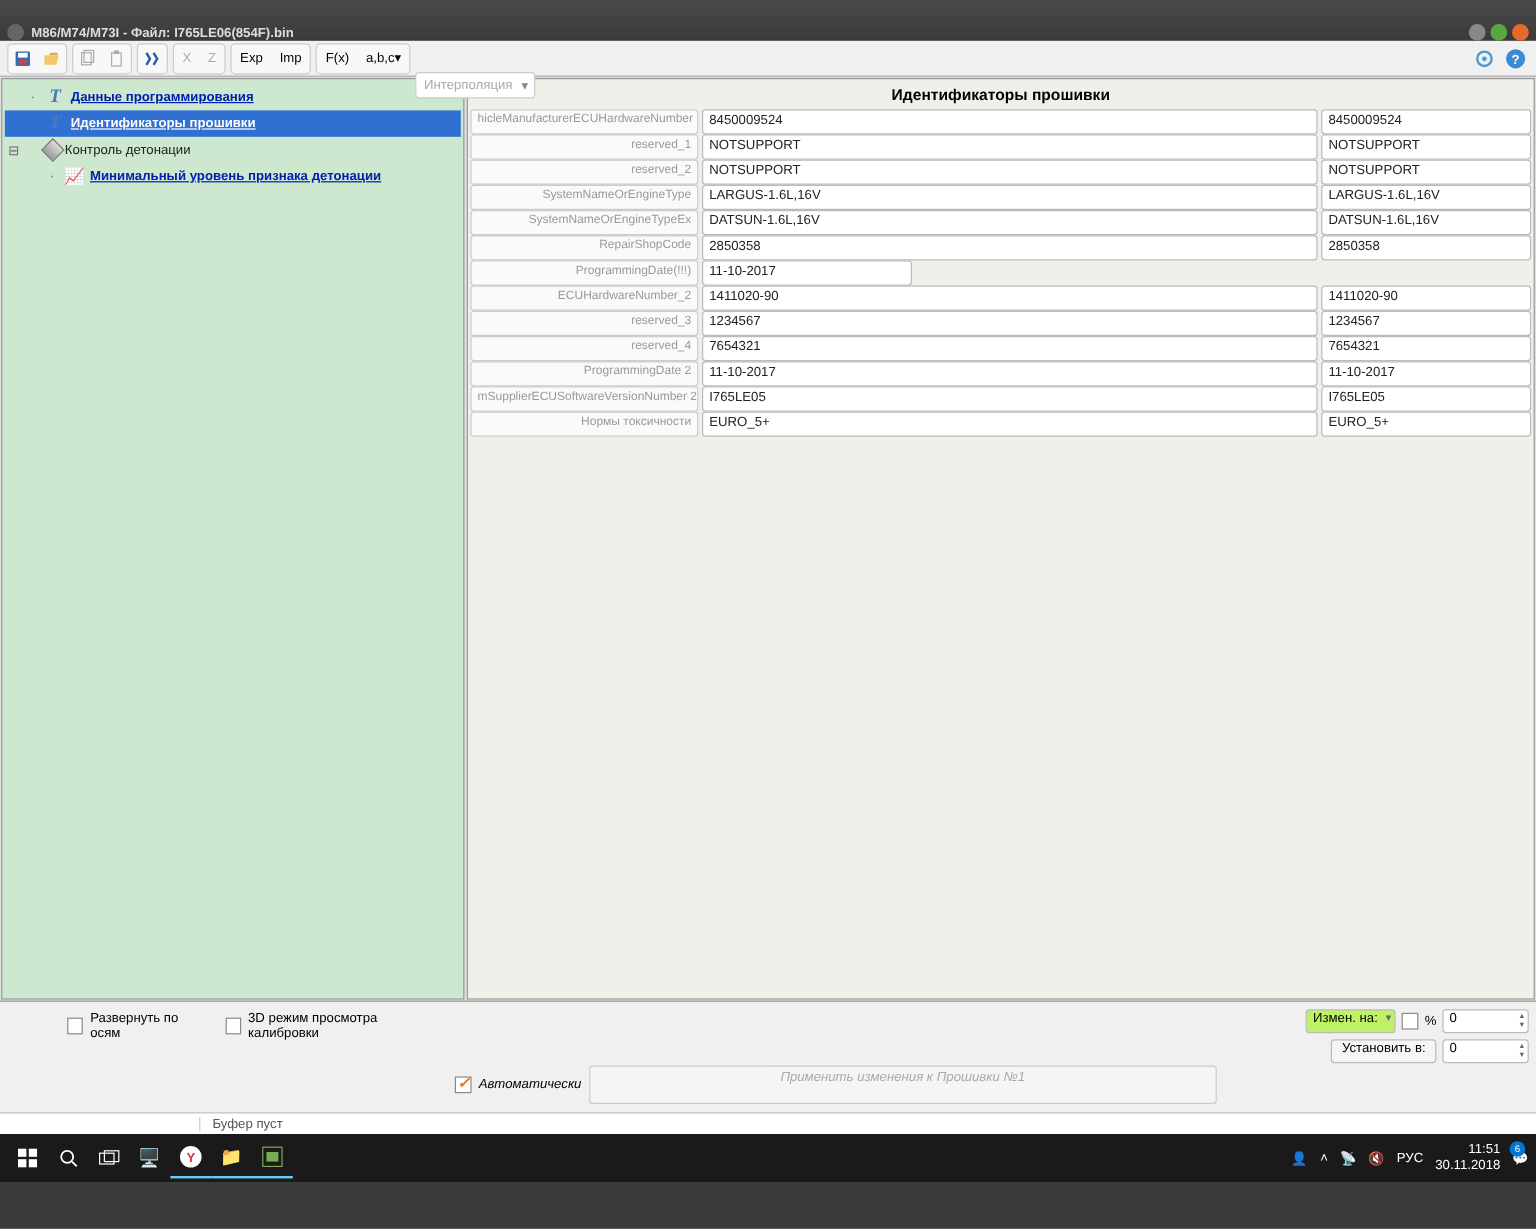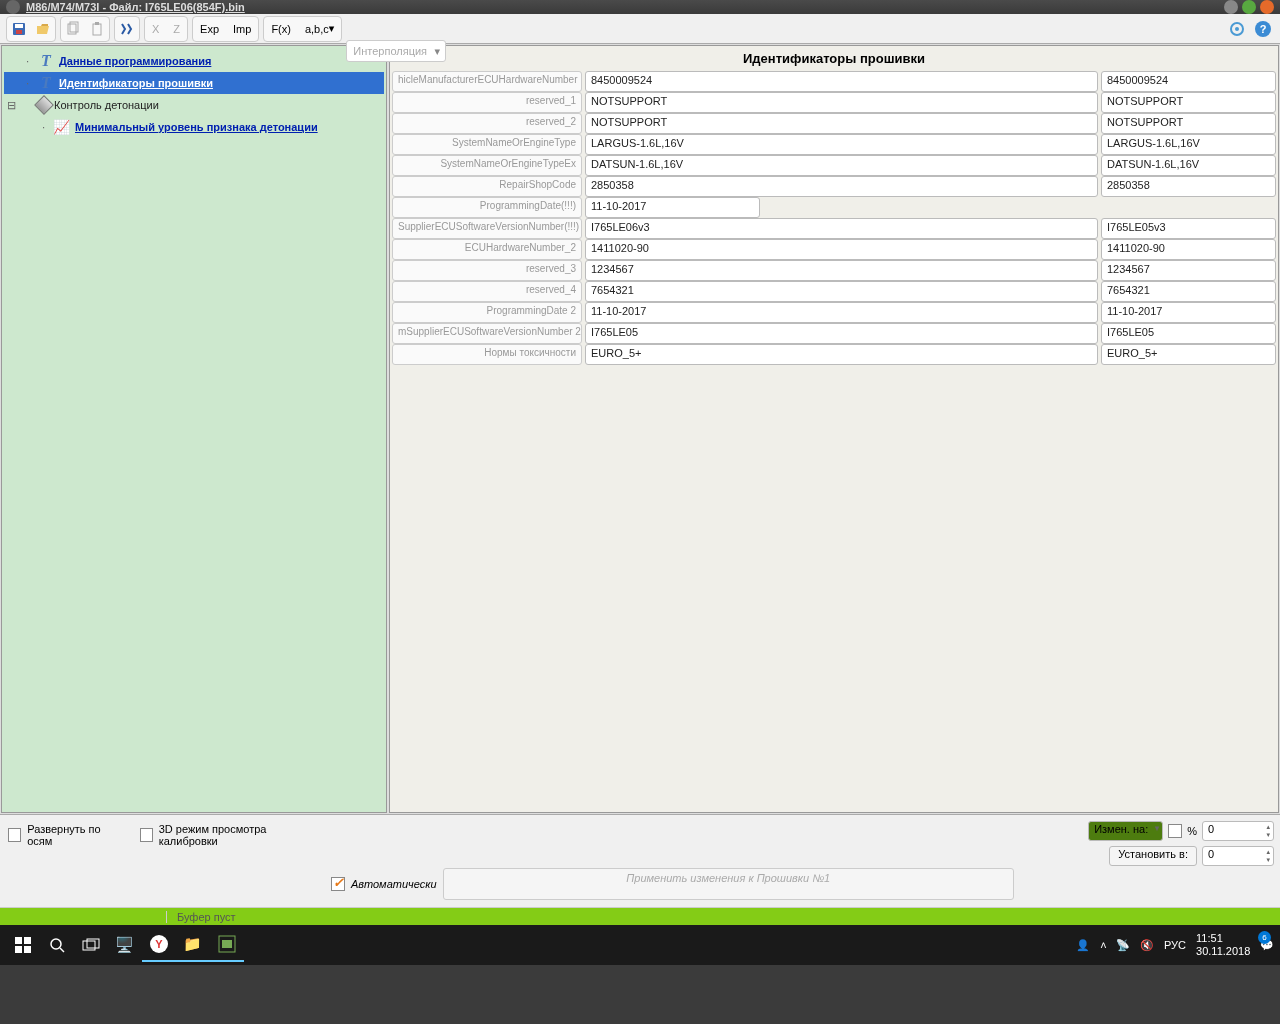--- a/index.html
+++ b/index.html
@@ -1,17 +1,17 @@
 <!DOCTYPE html>
 <html><head>
 <meta charset="utf-8">
 <style>
 *{box-sizing:border-box;margin:0;padding:0;font-family:Tahoma,Arial,sans-serif;font-size:11px;}
 body{background:#3b3b3b;width:1280px;height:1024px;overflow:hidden;}
-.titlebar{background:linear-gradient(#4a4a4a,#3a3a3a);height:14px;display:flex;align-items:center;padding:0 6px;color:#ddd;text-decoration:underline;}
+.titlebar{background:linear-gradient(#4a4a4a,#3a3a3a);height:34px;display:flex;align-items:flex-end;padding:0 6px;color:#ddd;}
 .titlebar .icon{width:14px;height:14px;border-radius:50%;background:#666;margin-right:6px;}
 .titlebar .title{font-weight:bold;flex:1;}
 .titlebar .wbtns{display:flex;gap:4px;}
 .titlebar .wbtn{width:14px;height:14px;border-radius:50%;}
 .min{background:#888;}
 .max{background:#58a840;}
 .close{background:#e56a2a;}
 .toolbar{background:#f0f0f0;height:30px;display:flex;align-items:center;padding:0 6px;gap:4px;border-bottom:1px solid #aaa;}
 .tbgrp{display:flex;gap:2px;border:1px solid #ccc;border-radius:4px;padding:1px;background:#f8f8f8;}
 .tbtn{width:22px;height:22px;display:flex;align-items:center;justify-content:center;border-radius:3px;cursor:pointer;}
@@ -34,44 +34,44 @@
 .ticon.T{font-family:serif;font-weight:bold;font-size:16px;font-style:italic;color:#4a7abf;}
 .ticon.diamond{transform:rotate(45deg);width:14px;height:14px;background:linear-gradient(#ddd,#999);border:1px solid #777;}
 .ticon.graph{font-size:14px;}
 .content{flex:1;background:#f0efe9;border:1px solid #999;margin:1px;padding:2px;overflow:auto;}
 .chead{text-align:center;font-weight:bold;font-size:13px;padding:3px 0 5px;}
 .rows{display:flex;flex-direction:column;gap:0px;}
 .row{display:flex;gap:3px;height:21px;}
 .row .lab{width:190px;border:1px solid #ccc;border-radius:3px;background:#fafafa;text-align:right;padding:2px 5px;color:#999;font-size:10px;white-space:nowrap;overflow:hidden;}
 .row .val{flex:1;border:1px solid #bbb;border-radius:3px;background:#fff;padding:2px 5px;color:#222;}
 .row .val2{width:175px;border:1px solid #bbb;border-radius:3px;background:#fff;padding:2px 5px;color:#222;}
-.botpanel{background:#f0f0f0;height:93px;border-top:1px solid #aaa;display:flex;}
+.botpanel{background:#f0f0f0;height:93px;border-top:1px solid #aaa;display:flex;padding-left:48px;}
 .bleft{width:325px;padding:8px;}
 .chkrow{display:flex;align-items:center;gap:6px;margin-bottom:10px;}
 .chk{width:14px;height:14px;border:1px solid #888;background:#fff;}
 .chk.on{background:#fff;}
 .chk.on:after{content:"✓";color:#e67817;font-weight:bold;display:block;margin-top:-3px;margin-left:1px;font-size:13px;}
 .regrow{display:flex;align-items:center;gap:6px;}
 .spin{border:1px solid #bbb;border-radius:3px;background:#fff;height:22px;width:195px;position:relative;}
 .spin:after{content:"▴\A▾";white-space:pre;position:absolute;right:3px;top:0;font-size:7px;line-height:9px;color:#666;}
 .bmid{flex:1;display:flex;flex-direction:column;justify-content:flex-end;padding:6px;}
 .autorow{display:flex;align-items:center;gap:6px;margin-bottom:1px;font-style:italic;}
 .applybtn{flex:1;height:32px;border:1px solid #ccc;border-radius:3px;background:#f5f5f5;color:#aaa;text-align:center;padding-top:3px;}
 .bright{width:260px;padding:6px;}
 .ctrlrow{display:flex;align-items:center;gap:5px;margin-bottom:5px;justify-content:flex-end;}
-.minicombo{border:1px solid #bbb;border-radius:3px;background:#4d7c0f;height:20px;padding:1px 14px 0 5px;position:relative;}
+.minicombo{border:1px solid #bbb;border-radius:3px;background:#bef264;height:20px;padding:1px 14px 0 5px;position:relative;}
 .minicombo:after{content:"▾";position:absolute;right:3px;color:#666;font-size:9px;}
 .numbox{border:1px solid #bbb;border-radius:3px;background:#fff;height:20px;width:72px;padding:1px 5px;position:relative;}
 .numbox:after{content:"▴\A▾";white-space:pre;position:absolute;right:3px;top:1px;font-size:7px;line-height:8px;color:#666;}
 .btn2{border:1px solid #bbb;border-radius:3px;background:#f5f5f5;height:20px;padding:1px 8px;}
-.status{background:#84cc16;height:18px;border-top:1px solid #ccc;display:flex;align-items:center;padding:0 6px;}
+.status{background:#ffffff;height:18px;border-top:1px solid #ccc;display:flex;align-items:center;padding:0 6px;}
 .status .seg{border-left:1px solid #ccc;padding:0 10px;color:#555;margin-left:160px;}
 .taskbar{background:#1a1a1a;height:40px;display:flex;align-items:center;padding:0 6px;color:#fff;}
 .taskbar .tray{margin-left:auto;display:flex;align-items:center;gap:10px;font-size:10px;}
-.taskbar .clock{text-align:left;line-height:13px;}
+.taskbar .clock{text-align:right;line-height:13px;}
 .tskbtn{width:34px;height:34px;display:flex;align-items:center;justify-content:center;font-size:15px;}
 .tskbtn.active{border-bottom:2px solid #6cf;}
 svg{display:block;}
 .notifbadge{position:absolute;right:3px;bottom:14px;background:#0078d7;color:#fff;border-radius:50%;width:13px;height:13px;font-size:8px;text-align:center;line-height:13px;}
 </style>
 </head>
 <body>
 
 <div class="titlebar">
   <div class="icon"></div>
@@ -201,25 +201,20 @@
           <div class="val2">DATSUN-1.6L,16V</div>
         </div>
         <div class="row">
           <div class="lab">RepairShopCode</div>
           <div class="val">2850358</div>
           <div class="val2">2850358</div>
         </div>
         <div class="row">
           <div class="lab">ProgrammingDate(!!!)</div>
           <div class="val2">11-10-2017</div>
-        </div>
-        <div class="row">
-          <div class="lab">SupplierECUSoftwareVersionNumber(!!!)</div>
-          <div class="val">I765LE06v3</div>
-          <div class="val2">I765LE05v3</div>
         </div>
         <div class="row">
           <div class="lab">ECUHardwareNumber_2</div>
           <div class="val">1411020-90</div>
           <div class="val2">1411020-90</div>
         </div>
         <div class="row">
           <div class="lab">reserved_3</div>
           <div class="val">1234567</div>
           <div class="val2">1234567</div>

